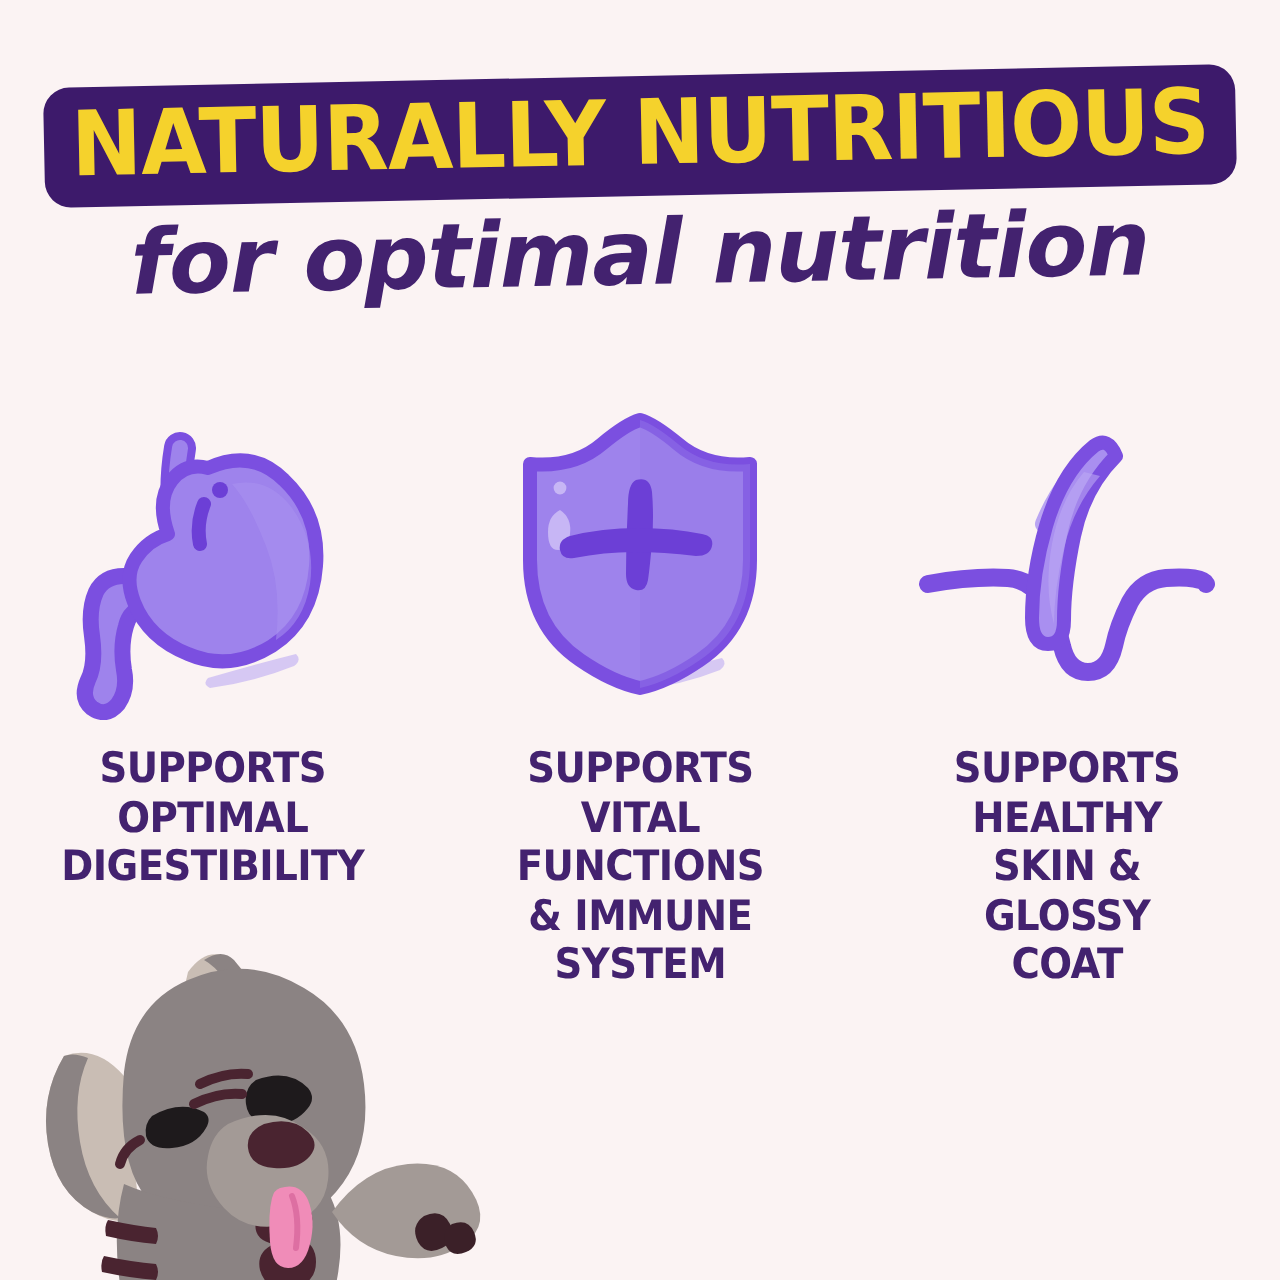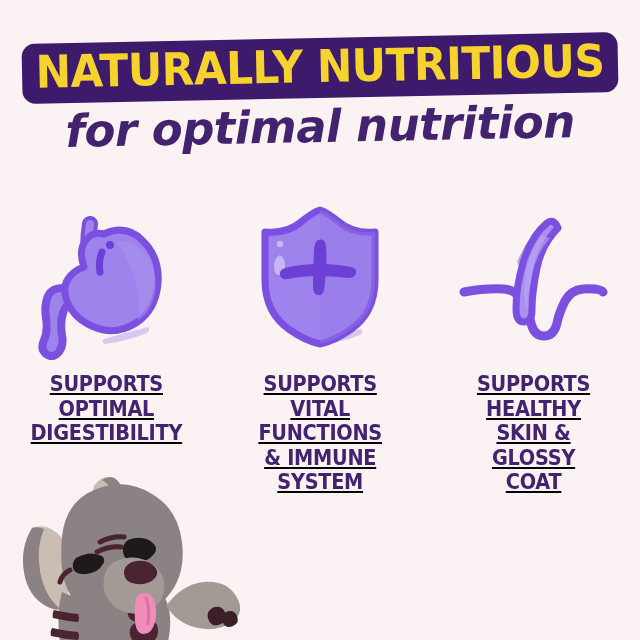--- a/index.html
+++ b/index.html
@@ -77,21 +77,20 @@
     left: 0;
     top: 200px;
     width: 640px;
     display: flex;
   }
   .col {
     flex: 1 1 0;
     display: flex;
     flex-direction: column;
     align-items: center;
-    text-decoration: underline;
   }
   .icon-slot {
     width: 150px;
     height: 160px;
     display: flex;
     align-items: center;
     justify-content: center;
   }
   .col-label {
     margin-top: 12px;

